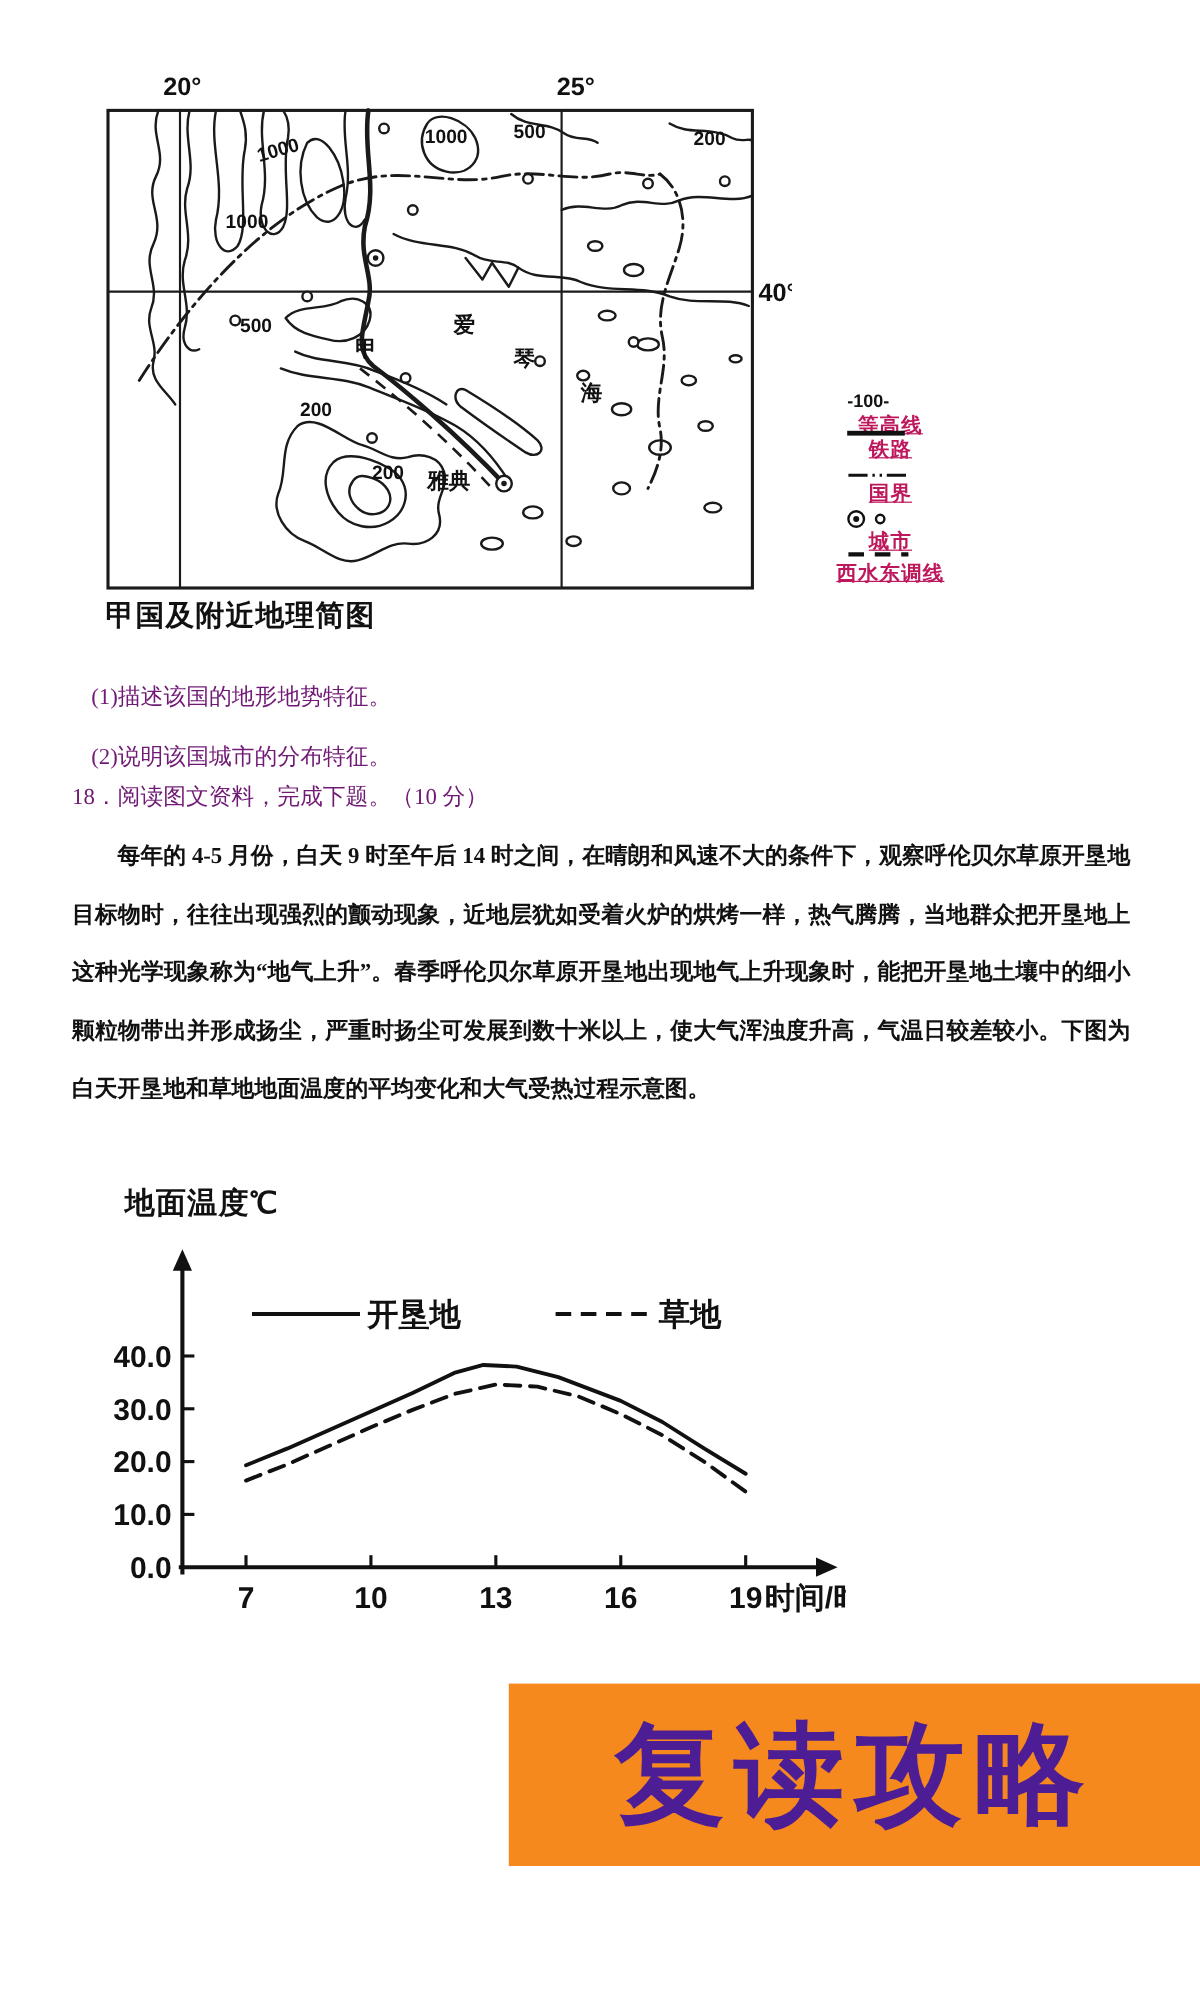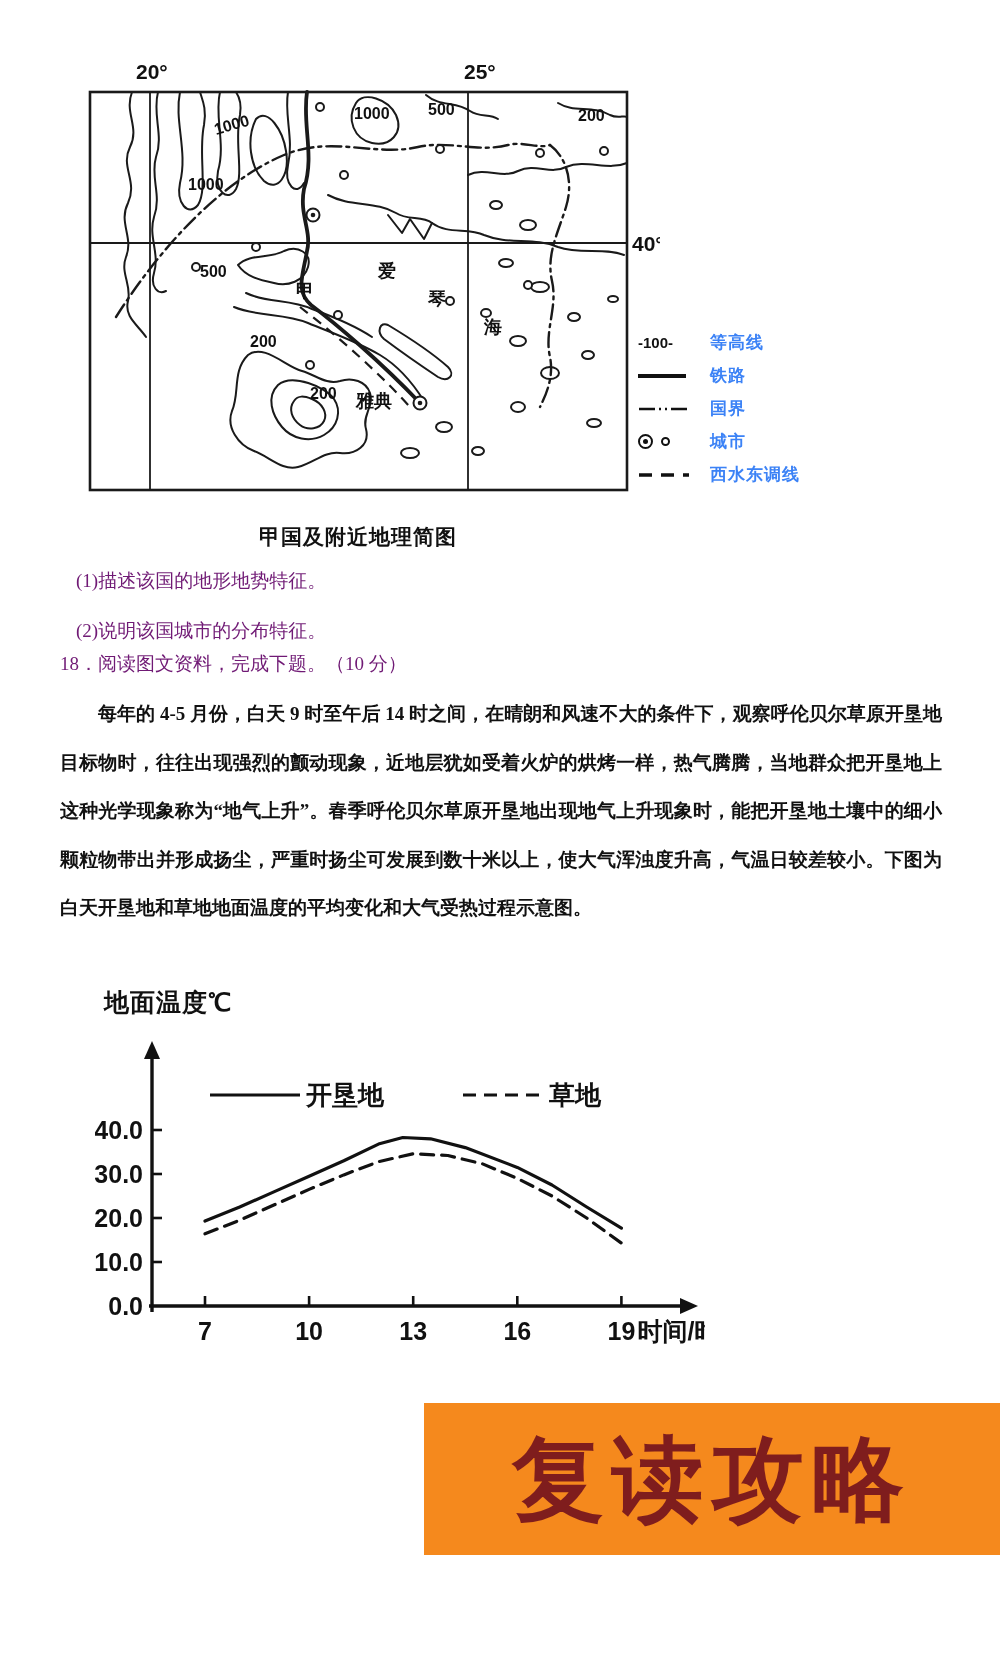--- a/index.html
+++ b/index.html
@@ -16,31 +16,31 @@
   #map-svg .border{fill:none;stroke:#1a1a1a;stroke-width:2.4;stroke-dasharray:15 5 3 5;stroke-linecap:round;}
   #map-svg .wline{fill:none;stroke:#1a1a1a;stroke-width:2.2;stroke-dasharray:10 7;}
   #map-svg .city{fill:#fff;stroke:#1a1a1a;stroke-width:2;}
   #map-svg .citydot{fill:#1a1a1a;stroke:none;}
   #map-svg text{font-family:"Liberation Sans",sans-serif;fill:#111;}
   #map-svg .lon{font-size:21px;font-weight:600;}
   #map-svg .elev{font-size:16px;font-weight:600;}
   #map-svg .place{font-size:18px;font-weight:700;}
   
   .legend{position:absolute;left:638px;top:326px;width:200px;}
-  .legend-row{display:flex;align-items:center;height:33px;}
+  .legend-row{display:flex;align-items:center;height:33px;flex-direction:column;}
   .legend-sym{width:64px;display:flex;align-items:center;justify-content:flex-start;}
-  .legend-label{font-size:17px;font-weight:600;color:#3b82f6;margin-left:8px;letter-spacing:1px;}
+  .legend-label{font-size:17px;font-weight:600;color:#be185d;margin-left:8px;letter-spacing:1px;text-decoration:underline;}
   .sym-contour{font-size:15px;font-weight:700;letter-spacing:0;}
   .sym-rail{width:48px;height:4px;background:#111;}
   .ring{box-sizing:border-box;border:2.5px solid #111;border-radius:50%;}
   .ring-outer{width:15px;height:15px;display:flex;align-items:center;justify-content:center;margin-right:8px;}
   .ring-dot{width:5px;height:5px;background:#111;border-radius:50%;}
   .ring-small{width:9px;height:9px;}
-  .map-caption{position:absolute;left:88px;top:523px;width:540px;text-align:center;
-    font-size:21px;font-weight:700;letter-spacing:1px;}
+  .map-caption{position:absolute;left:88px;top:497px;width:540px;
+    font-size:24px;font-weight:700;letter-spacing:1px;}
   
   .question{position:absolute;font-family:"Liberation Serif",serif;font-size:19px;color:#701a75;}
   .passage{position:absolute;left:60px;top:690px;width:882px;
     font-family:"Liberation Serif",serif;font-size:19px;line-height:48.5px;
     text-align:justify;text-justify:inter-character;color:#111;text-indent:2em;font-weight:bold;}
   
   .chart-ylabel{position:absolute;left:104px;top:986px;font-size:25px;font-weight:700;letter-spacing:1px;}
   #chart-svg{position:absolute;left:95px;top:1040px;}
   #chart-svg text{font-family:"Liberation Sans",sans-serif;fill:#111;font-weight:600;}
   #chart-svg .tick{font-size:25px;}
@@ -225,14 +225,14 @@
     <text x="542.4000000000001" y="300" text-anchor="start" class="tick">时间/时</text>
     <polyline points="110,181.07999999999998 144.7,167 179.4,151.6 214.10000000000002,136.2 248.8,120.79999999999998 283.5,104.08000000000001 307.78999999999996,97.47999999999999 335.55,98.79999999999998 370.25,107.6 422.3,127.39999999999998 457,145 491.70000000000005,167 526.4000000000001,188.12" fill="none" stroke="#111" stroke-width="3.2" stroke-linecap="round" stroke-linejoin="round"></polyline>
     <polyline points="110,193.84 144.7,180.2 179.4,164.8 214.10000000000002,149.39999999999998 248.8,134.88 283.5,121.68 318.20000000000005,113.75999999999999 352.90000000000003,115.51999999999998 387.6,123.88 422.3,138.39999999999998 457,156 491.70000000000005,178 526.4000000000001,203.07999999999998" fill="none" stroke="#111" stroke-width="3.2" stroke-linecap="round" stroke-linejoin="round" stroke-dasharray="13 8"></polyline>
     <line x1="115" y1="55" x2="205" y2="55" stroke="#111" stroke-width="3.2"></line>
     <text x="211" y="64" text-anchor="start" class="leg">开垦地</text>
     <line x1="368" y1="55" x2="448" y2="55" stroke="#111" stroke-width="3.2" stroke-dasharray="13 8"></line>
     <text x="454" y="64" text-anchor="start" class="leg">草地</text>
   </svg>
 
 <div class="banner" style="background: rgb(245, 137, 29);">
-  <span class="banner-text" style="color: #7f1d1d;">复读攻略</span>
+  <span class="banner-text" style="color: #4c1d95;">复读攻略</span>
 </div>
 
 </body></html>

